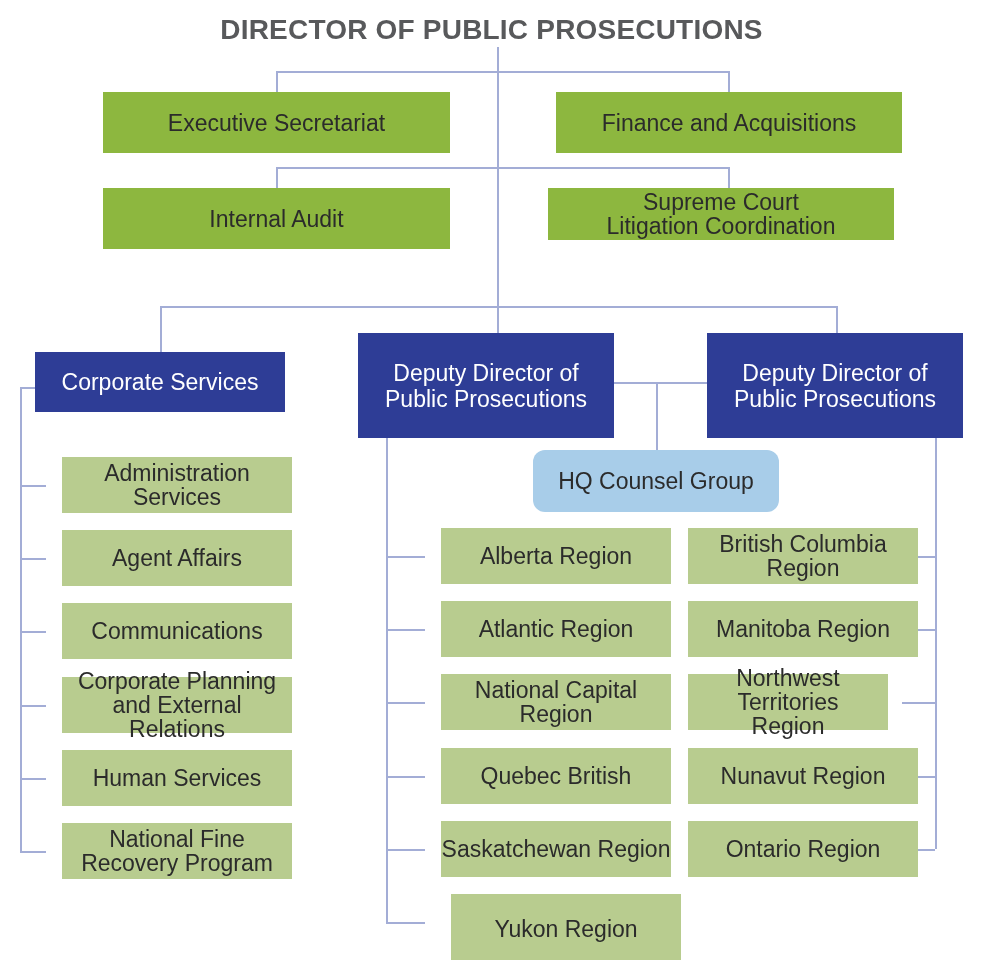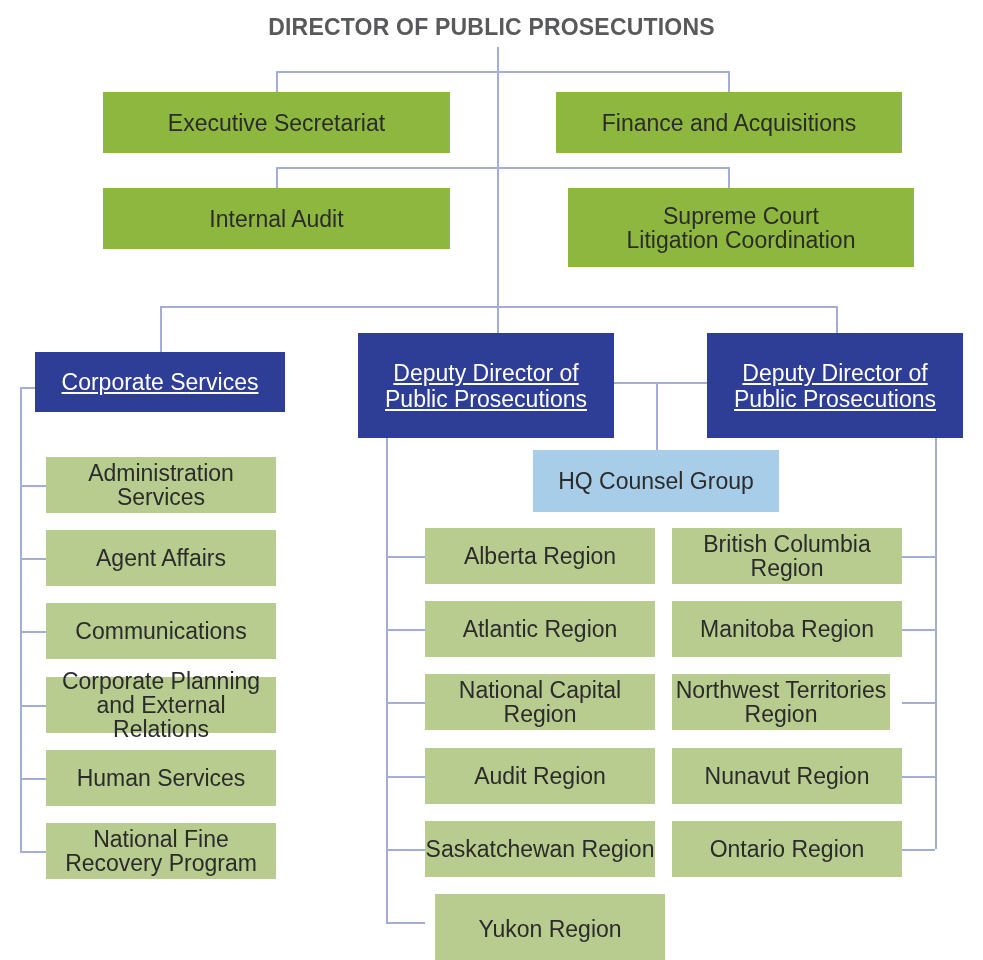--- a/index.html
+++ b/index.html
@@ -3,32 +3,32 @@
 <meta charset="utf-8">
 <style>
   html,body { margin:0; padding:0; background:#ffffff; }
   body { font-family:"Liberation Sans","DejaVu Sans",sans-serif; }
   .canvas {
     position:relative; width:983px; height:960px; background:#ffffff;
     overflow:hidden;
   }
   .title {
     position:absolute; top:14px; left:0; width:100%;
-    text-align:center; font-size:23px; font-weight:bold;
+    text-align:center; font-size:28px; font-weight:bold;
     letter-spacing:0.2px; color:var(--title-text,#58595B);
   }
   .box {
     position:absolute; display:flex; align-items:center; justify-content:center;
     text-align:center; white-space:pre-line;
     font-size:23px; line-height:24px; color:var(--box-text,#2B2B2B);
   }
   .bright { background:var(--staff-box-green,#8DB73F); }
-  .pale   { background:var(--region-box-green,#B8CC8F); }
-  .navy   { background:var(--director-box-blue,#2E3D96); color:var(--director-text,#FFFFFF); line-height:26px;text-decoration:underline; }
-  .sky    { background:var(--hq-box-blue,#A8CDE9); }
+  .pale   { background:var(--region-box-green,#B8CC8F);margin-left:16px; }
+  .navy   { background:var(--director-box-blue,#2E3D96); color:var(--director-text,#FFFFFF); line-height:26px; }
+  .sky    { background:var(--hq-box-blue,#A8CDE9);border-radius:12px; }
   .line   { position:absolute; background:var(--connector-line,#A3ADD6); }
   .line.h { height:1.5px; }
   .line.v { width:1.5px; }
 </style>
 </head>
 <body>
 
 <div class="canvas">
 
   <div class="title">DIRECTOR OF PUBLIC PROSECUTIONS</div>
@@ -67,21 +67,21 @@
   <div class="line v" style="left:935px;top:438px;height:411px"></div>
   <div class="line h" style="left:902px;top:556px;width:33px"></div>
   <div class="line h" style="left:902px;top:629px;width:33px"></div>
   <div class="line h" style="left:902px;top:702px;width:33px"></div>
   <div class="line h" style="left:902px;top:776px;width:33px"></div>
   <div class="line h" style="left:902px;top:849px;width:33px"></div>
 
   <div class="box bright" style="left:103px;top:92px;width:347px;height:61px">Executive Secretariat</div>
   <div class="box bright" style="left:556px;top:92px;width:346px;height:61px">Finance and Acquisitions</div>
   <div class="box bright" style="left:103px;top:188px;width:347px;height:61px">Internal Audit</div>
-  <div class="box bright" style="left:568px;top:188px;width:346px;height:79px">Supreme Court
+  <div class="box bright" style="left:548px;top:188px;width:346px;height:52px">Supreme Court
 Litigation Coordination</div>
 
   <div class="box navy" style="left:35px;top:352px;width:250px;height:60px">Corporate Services</div>
   <div class="box navy" style="left:358px;top:333px;width:256px;height:105px">Deputy Director of
 Public Prosecutions</div>
   <div class="box navy" style="left:707px;top:333px;width:256px;height:105px">Deputy Director of
 Public Prosecutions</div>
   <div class="box sky" style="left:533px;top:450px;width:246px;height:62px">HQ Counsel Group</div>
 
   <div class="box pale" style="left:46px;top:457px;width:230px;height:56px">Administration
@@ -91,25 +91,25 @@
   <div class="box pale" style="left:46px;top:677px;width:230px;height:56px">Corporate Planning
 and External Relations</div>
   <div class="box pale" style="left:46px;top:750px;width:230px;height:56px">Human Services</div>
   <div class="box pale" style="left:46px;top:823px;width:230px;height:56px">National Fine
 Recovery Program</div>
 
   <div class="box pale" style="left:425px;top:601px;width:230px;height:56px">Atlantic Region</div>
   <div class="box pale" style="left:425px;top:528px;width:230px;height:56px">Alberta Region</div>
   <div class="box pale" style="left:425px;top:674px;width:230px;height:56px">National Capital
 Region</div>
-  <div class="box pale" style="left:425px;top:748px;width:230px;height:56px">Audit Region</div>
+  <div class="box pale" style="left:425px;top:748px;width:230px;height:56px">Quebec British</div>
   <div class="box pale" style="left:425px;top:821px;width:230px;height:56px">Saskatchewan Region</div>
   <div class="box pale" style="left:435px;top:894px;width:230px;height:69px">Yukon Region</div>
 
   <div class="box pale" style="left:672px;top:528px;width:230px;height:56px">British Columbia
 Region</div>
   <div class="box pale" style="left:672px;top:601px;width:230px;height:56px">Manitoba Region</div>
-  <div class="box pale" style="left:672px;top:674px;width:218px;height:56px">Northwest Territories
+  <div class="box pale" style="left:672px;top:674px;width:200px;height:56px">Northwest Territories
 Region</div>
   <div class="box pale" style="left:672px;top:748px;width:230px;height:56px">Nunavut Region</div>
   <div class="box pale" style="left:672px;top:821px;width:230px;height:56px">Ontario Region</div>
 
 </div>
 
 </body></html>

